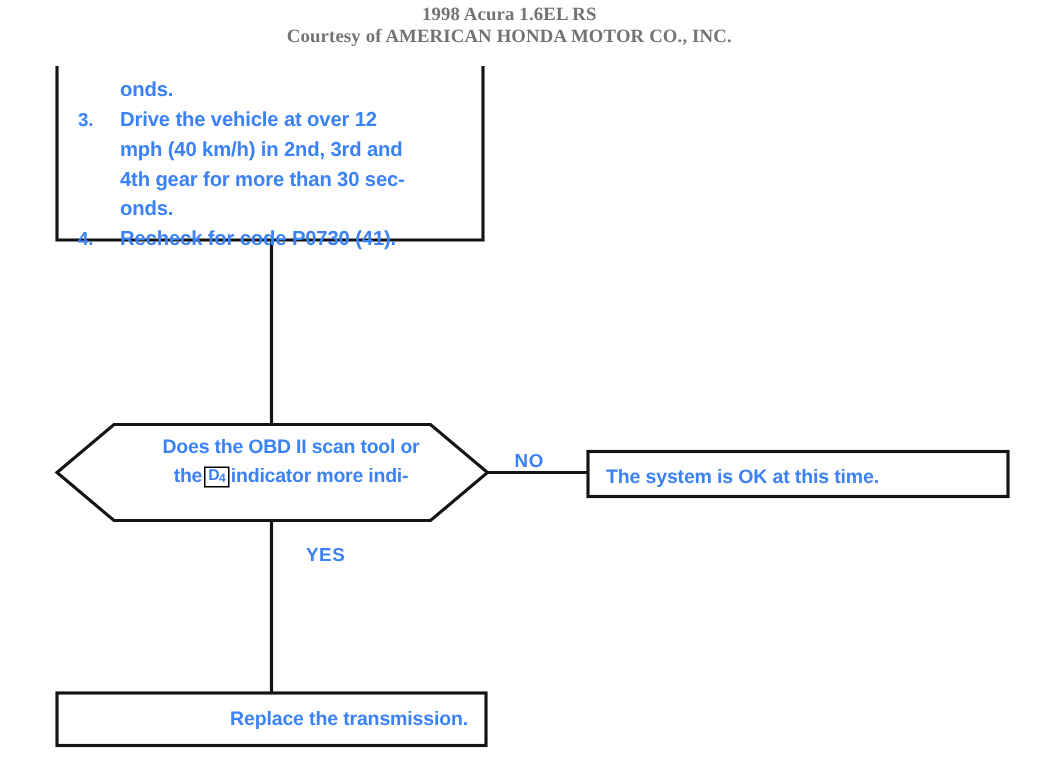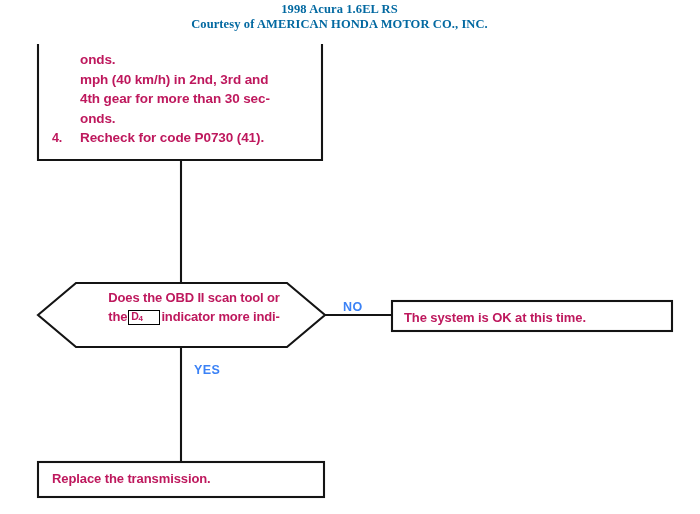--- a/index.html
+++ b/index.html
@@ -19,21 +19,21 @@
 
   
   .doc-header {
     position: absolute;
     left: 0;
     top: 2px;
     width: 679px;
     text-align: center;
     font-family: "Liberation Serif", serif;
     font-weight: bold;
-    color: #0369a1;
+    color: #737373;
   }
   .doc-header .hdr-line {
     display: block;
     line-height: 15px;
     font-size: 12.5px;
     letter-spacing: 0.1px;
     white-space: nowrap;
   }
   .doc-header .hdr-line.l1 { font-size: 12.5px; }
   .doc-header .hdr-line.l2 { font-size: 13px; }
@@ -51,21 +51,21 @@
     position: absolute;
     left: 0;
     top: 0;
     width: 700px;
     height: 514px;
   }
 
   
   .node-text {
     position: absolute;
-    color: #be185d;
+    color: #3b82f6;
     font-weight: bold;
   }
 
   
   .step-box-text {
     left: 52px;
     top: 50px;
     width: 262px;
     font-size: 13.5px;
     line-height: 19.5px;
@@ -94,21 +94,21 @@
     width: 232px;
     font-size: 13px;
     line-height: 18.5px;
     letter-spacing: -0.15px;
     text-align: center;
   }
   .decision-text .d-line { display: block; white-space: nowrap; }
   .d4-symbol {
     display: inline-block;
     border: 1.6px solid #000;
-    padding: 0px 17px 0px 2px;
+    padding: 0px 2px 0px 2px;
     line-height: 11px;
     font-size: 10.5px;
     font-weight: bold;
     vertical-align: 1px;
     letter-spacing: -0.5px;
     margin: 0 1px;
   }
   .d4-symbol .d4-sub {
     font-size: 8px;
     vertical-align: -1px;
@@ -123,34 +123,34 @@
     text-align: left;
     letter-spacing: -0.1px;
   }
 
   
   .replace-box-text {
     left: 52px;
     top: 471px;
     width: 260px;
     font-size: 13px;
-    text-align: left;
+    text-align: right;
     letter-spacing: -0.1px;
   }
 
   
   .edge-label {
     position: absolute;
     font-weight: bold;
     font-size: 12.5px;
     color: #3b82f6;
     letter-spacing: 0.4px;
   }
   .label-no  { left: 343px; top: 300px; }
-  .label-yes { left: 194px; top: 363px; }
+  .label-yes { left: 204px; top: 363px; }
 </style>
 </head>
 <body>
 
 <div class="doc-header">
   <span class="hdr-line l1">1998 Acura 1.6EL RS</span>
   <span class="hdr-line l3">Courtesy of AMERICAN HONDA MOTOR CO., INC.</span>
 </div>
 
 <div class="flow-canvas">
@@ -168,20 +168,21 @@
     <rect x="392" y="301" width="280" height="30" fill="#ffffff" stroke="#141414" stroke-width="2.1"></rect>
 
     <line x1="181" y1="347" x2="181" y2="462" stroke="#141414" stroke-width="2.1"></line>
 
     <rect x="38" y="462" width="286" height="35" fill="#ffffff" stroke="#141414" stroke-width="2.1"></rect>
   </svg>
 
   <div class="node-text step-box-text">
     <span class="step-line cont">onds.</span>
 
+    <span class="step-line num"><span class="step-num">3.</span><span>Drive the vehicle at over 12</span></span>
 
     <span class="step-line cont">mph (40 km/h) in 2nd, 3rd and</span>
     <span class="step-line cont">4th gear for more than 30 sec-</span>
     <span class="step-line cont">onds.</span>
 
     <span class="step-line num"><span class="step-num">4.</span><span>Recheck for code P0730 (41).</span></span>
   </div>
 
   <div class="node-text decision-text">
     <span class="d-line">Does the OBD II scan tool or</span>

